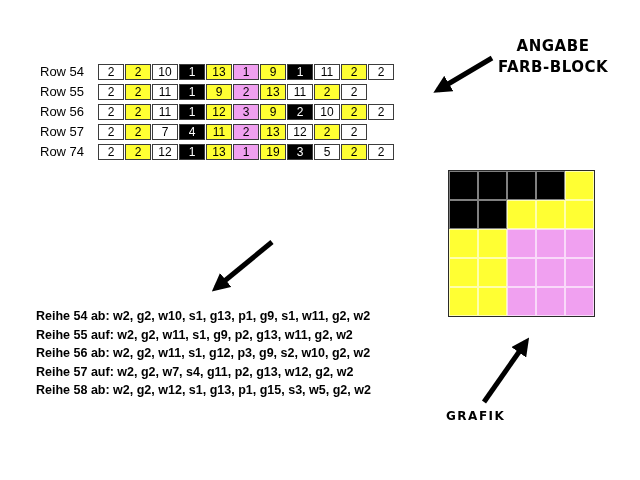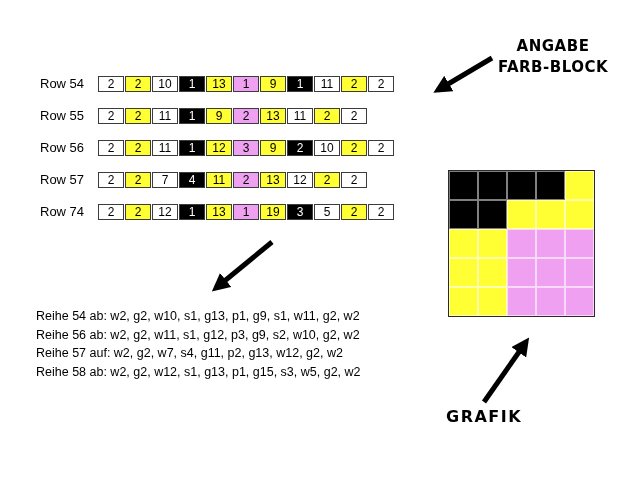--- a/index.html
+++ b/index.html
@@ -2,41 +2,41 @@
 <html><head>
 <meta charset="utf-8">
 <style>
   html,body{margin:0;padding:0;background:#fff;}
   .canvas{
     position:relative;width:640px;height:480px;background:#fff;overflow:hidden;
     font-family:"Liberation Sans",sans-serif;color:#000;
   }
   
   .rows-block{position:absolute;left:40px;top:62px;}
-  .pattern-row{display:flex;align-items:center;height:20px;margin-top:12px;}
+  .pattern-row{display:flex;align-items:center;height:20px;}
   .row-label{width:58px;font-size:13px;line-height:20px;}
   .cells{display:flex;gap:1px;}
   .cell{
     width:24px;height:14px;border:1px solid #3c3c3c;
     display:flex;align-items:center;justify-content:center;
     font-size:12px;line-height:14px;
   }
   
   .anno{
     position:absolute;font-family:"DejaVu Sans",sans-serif;font-weight:bold;
     font-size:15px;line-height:21px;letter-spacing:0.5px;
   }
   .farb-label{left:493px;top:36px;width:120px;text-align:center;}
   .gesch-label{left:195px;top:194px;}
   .gesch-label .line2{margin-left:30px;}
-  .grafik-label{left:446px;top:406px;font-size:16px;letter-spacing:1.5px;}
+  .grafik-label{left:446px;top:406px;font-size:12px;letter-spacing:1.5px;}
   
   .instructions{
     position:absolute;left:36px;top:307px;
-    font-family:"Liberation Sans",sans-serif;font-weight:normal;
+    font-family:"Liberation Sans",sans-serif;font-weight:bold;
     font-size:12.5px;line-height:18.5px;white-space:nowrap;
   }
   
   .grafik-grid{
     position:absolute;left:448px;top:170px;
     display:grid;grid-template-columns:repeat(5,29px);grid-auto-rows:29px;
     border:1px solid #2a2a2a;
   }
   
   .overlay{position:absolute;left:0;top:0;pointer-events:none;}
@@ -131,20 +131,21 @@
   <div class="anno farb-label">
     <div>ANGABE</div>
     <div>FARB-BLOCK</div>
   </div>
 
 
   <div class="anno grafik-label">GRAFIK</div>
 
   <div class="instructions">
       <div>Reihe 54 ab: w2, g2, w10, s1, g13, p1, g9, s1, w11, g2, w2</div>
+      <div>Reihe 55 auf: w2, g2, w11, s1, g9, p2, g13, w11, g2, w2</div>
       <div>Reihe 56 ab: w2, g2, w11, s1, g12, p3, g9, s2, w10, g2, w2</div>
       <div>Reihe 57 auf: w2, g2, w7, s4, g11, p2, g13, w12, g2, w2</div>
       <div>Reihe 58 ab: w2, g2, w12, s1, g13, p1, g15, s3, w5, g2, w2</div>
     </div>
 
   <div class="grafik-grid">
       <div style="background: rgb(0, 0, 0); box-shadow: rgb(128, 128, 128) 0px 0px 0px 1px inset;"></div>
       <div style="background: rgb(0, 0, 0); box-shadow: rgb(128, 128, 128) 0px 0px 0px 1px inset;"></div>
       <div style="background: rgb(0, 0, 0); box-shadow: rgb(128, 128, 128) 0px 0px 0px 1px inset;"></div>
       <div style="background: rgb(0, 0, 0); box-shadow: rgb(128, 128, 128) 0px 0px 0px 1px inset;"></div>

